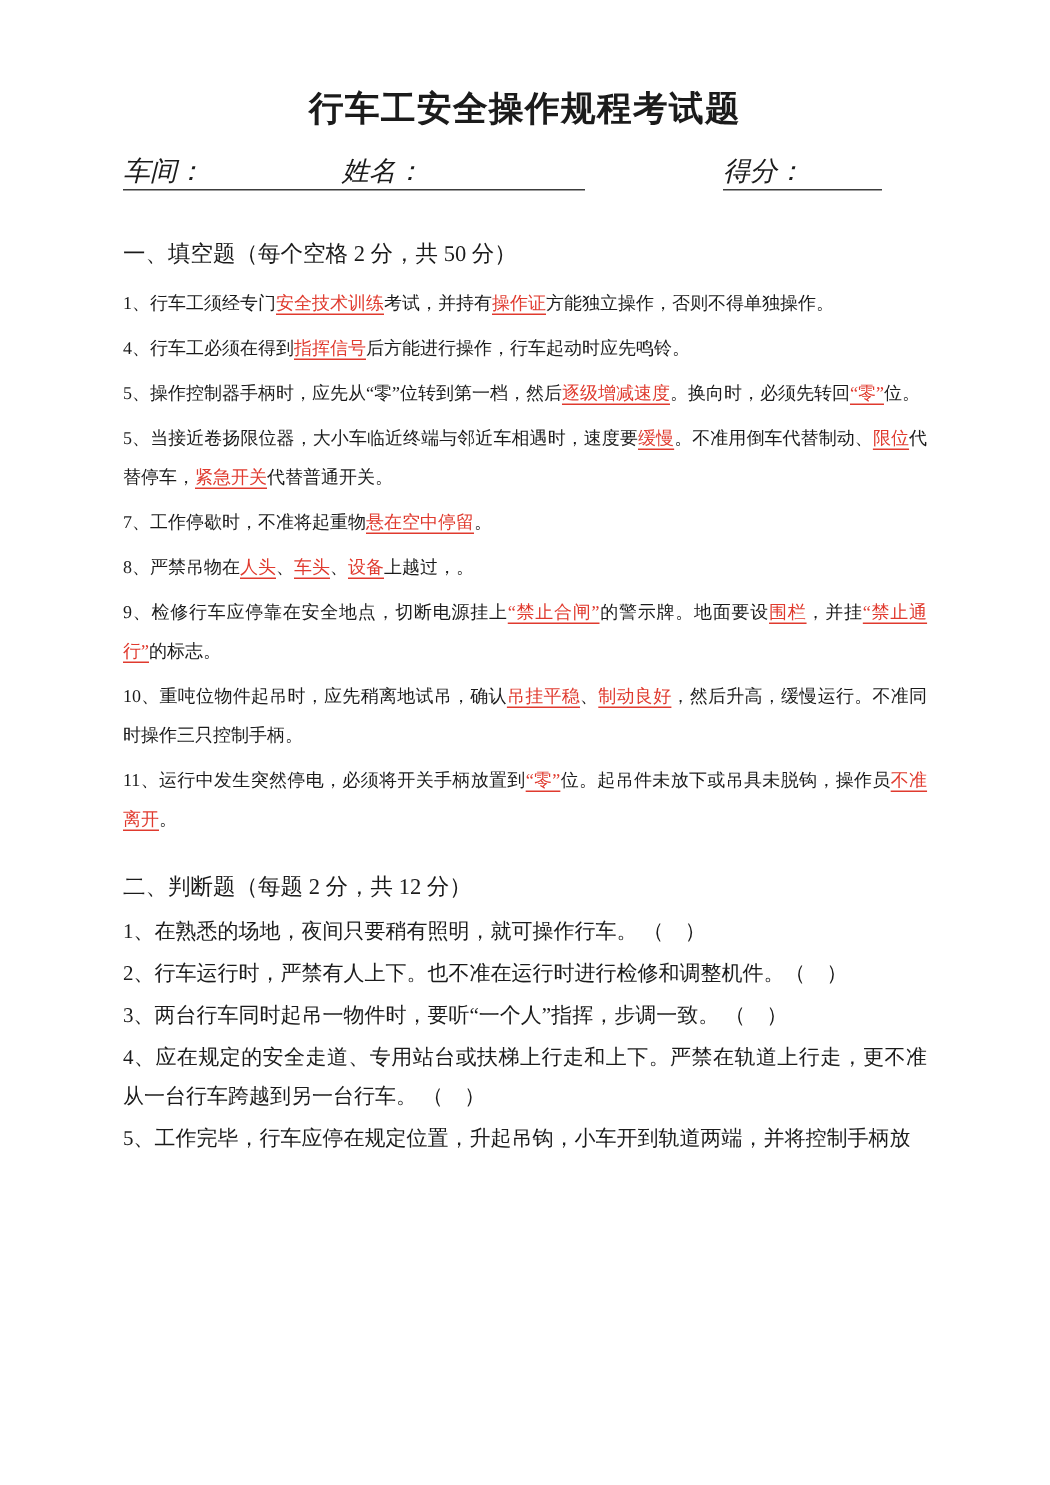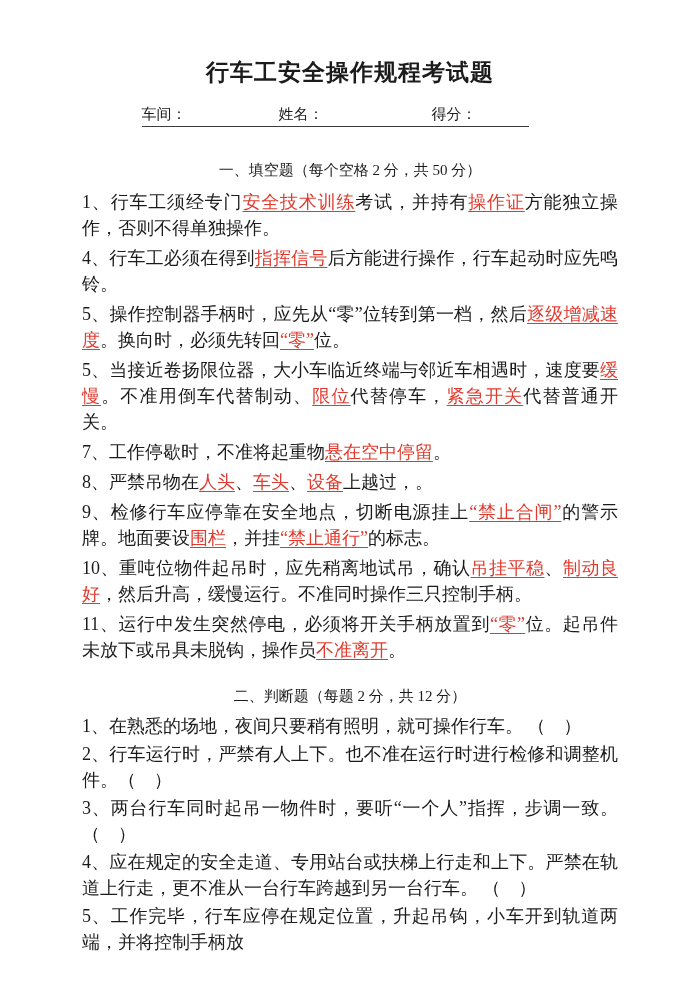--- a/index.html
+++ b/index.html
@@ -17,51 +17,51 @@
   .title {
     font-size: 23px;
     font-weight: bold;
     text-align: center;
     line-height: 30px;
     letter-spacing: 1px;
     margin: 0;
   }
   .header-row {
     display: flex;
-    justify-content: center;
+    justify-content: space-between;
     align-items: baseline;
     margin-top: 16px;
-    font-size: 15px;
+    font-size: 18px;
     line-height: 20px;
+    font-style: italic;
   }
   .ugroup {
     display: inline-block;
     border-bottom: 1px solid var(--rule);
     padding-bottom: 2px;
     white-space: nowrap;
   }
   .blank { display: inline-block; }
   .score-group { margin-right: 30px; }
   .sec-heading {
     font-size: 15px;
     line-height: 26px;
     margin: 0 0 6px 0;
-    text-align: center;
   }
   .sec1-heading { margin-top: 30px; }
   .sec2-heading { margin-top: 20px; margin-bottom: 4px; }
   p.q {
-    font-size: 18px;
+    font-size: 12px;
     line-height: 26px;
     margin: 0 0 4px 0;
     text-align: justify;
     text-justify: inter-ideograph;
   }
   p.j {
-    font-size: 18px;
+    font-size: 14px;
     line-height: 26px;
     margin: 0 0 2px 0;
     text-align: justify;
     text-justify: inter-ideograph;
     font-family: Liberation Serif, serif;
   }
   .ans {
     color: var(--red);
     text-decoration: underline;
     text-underline-offset: 3px;

